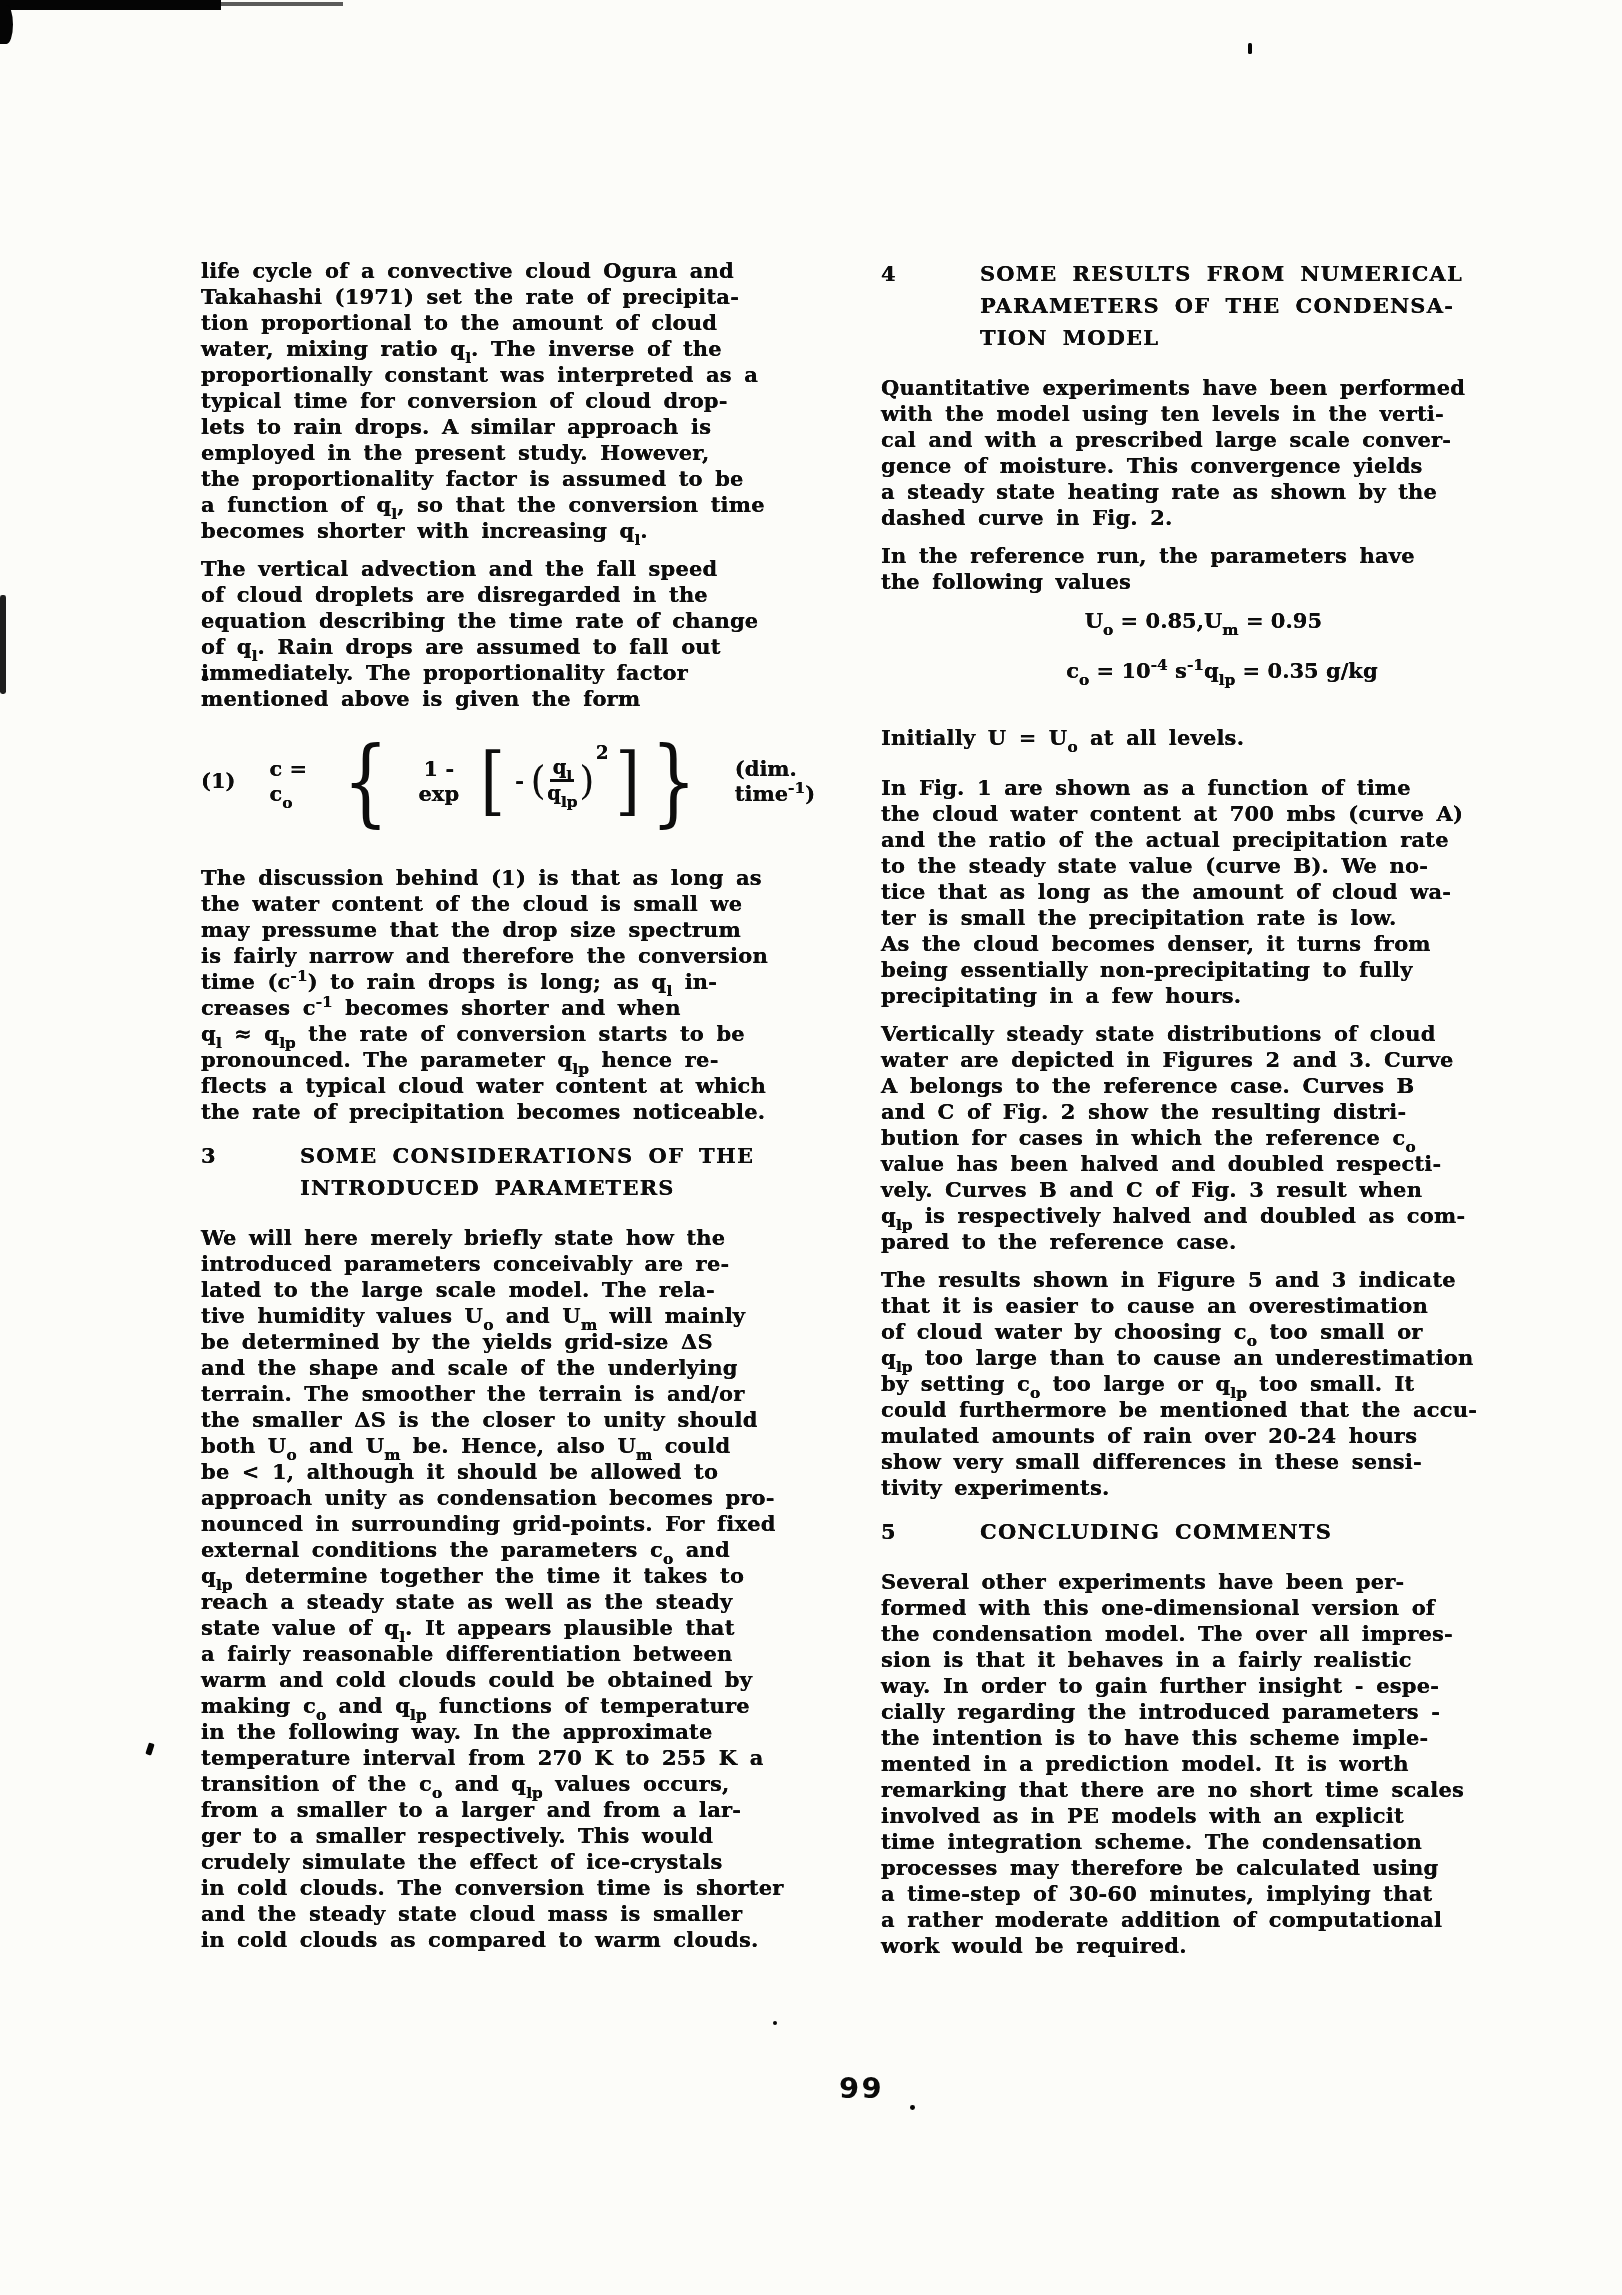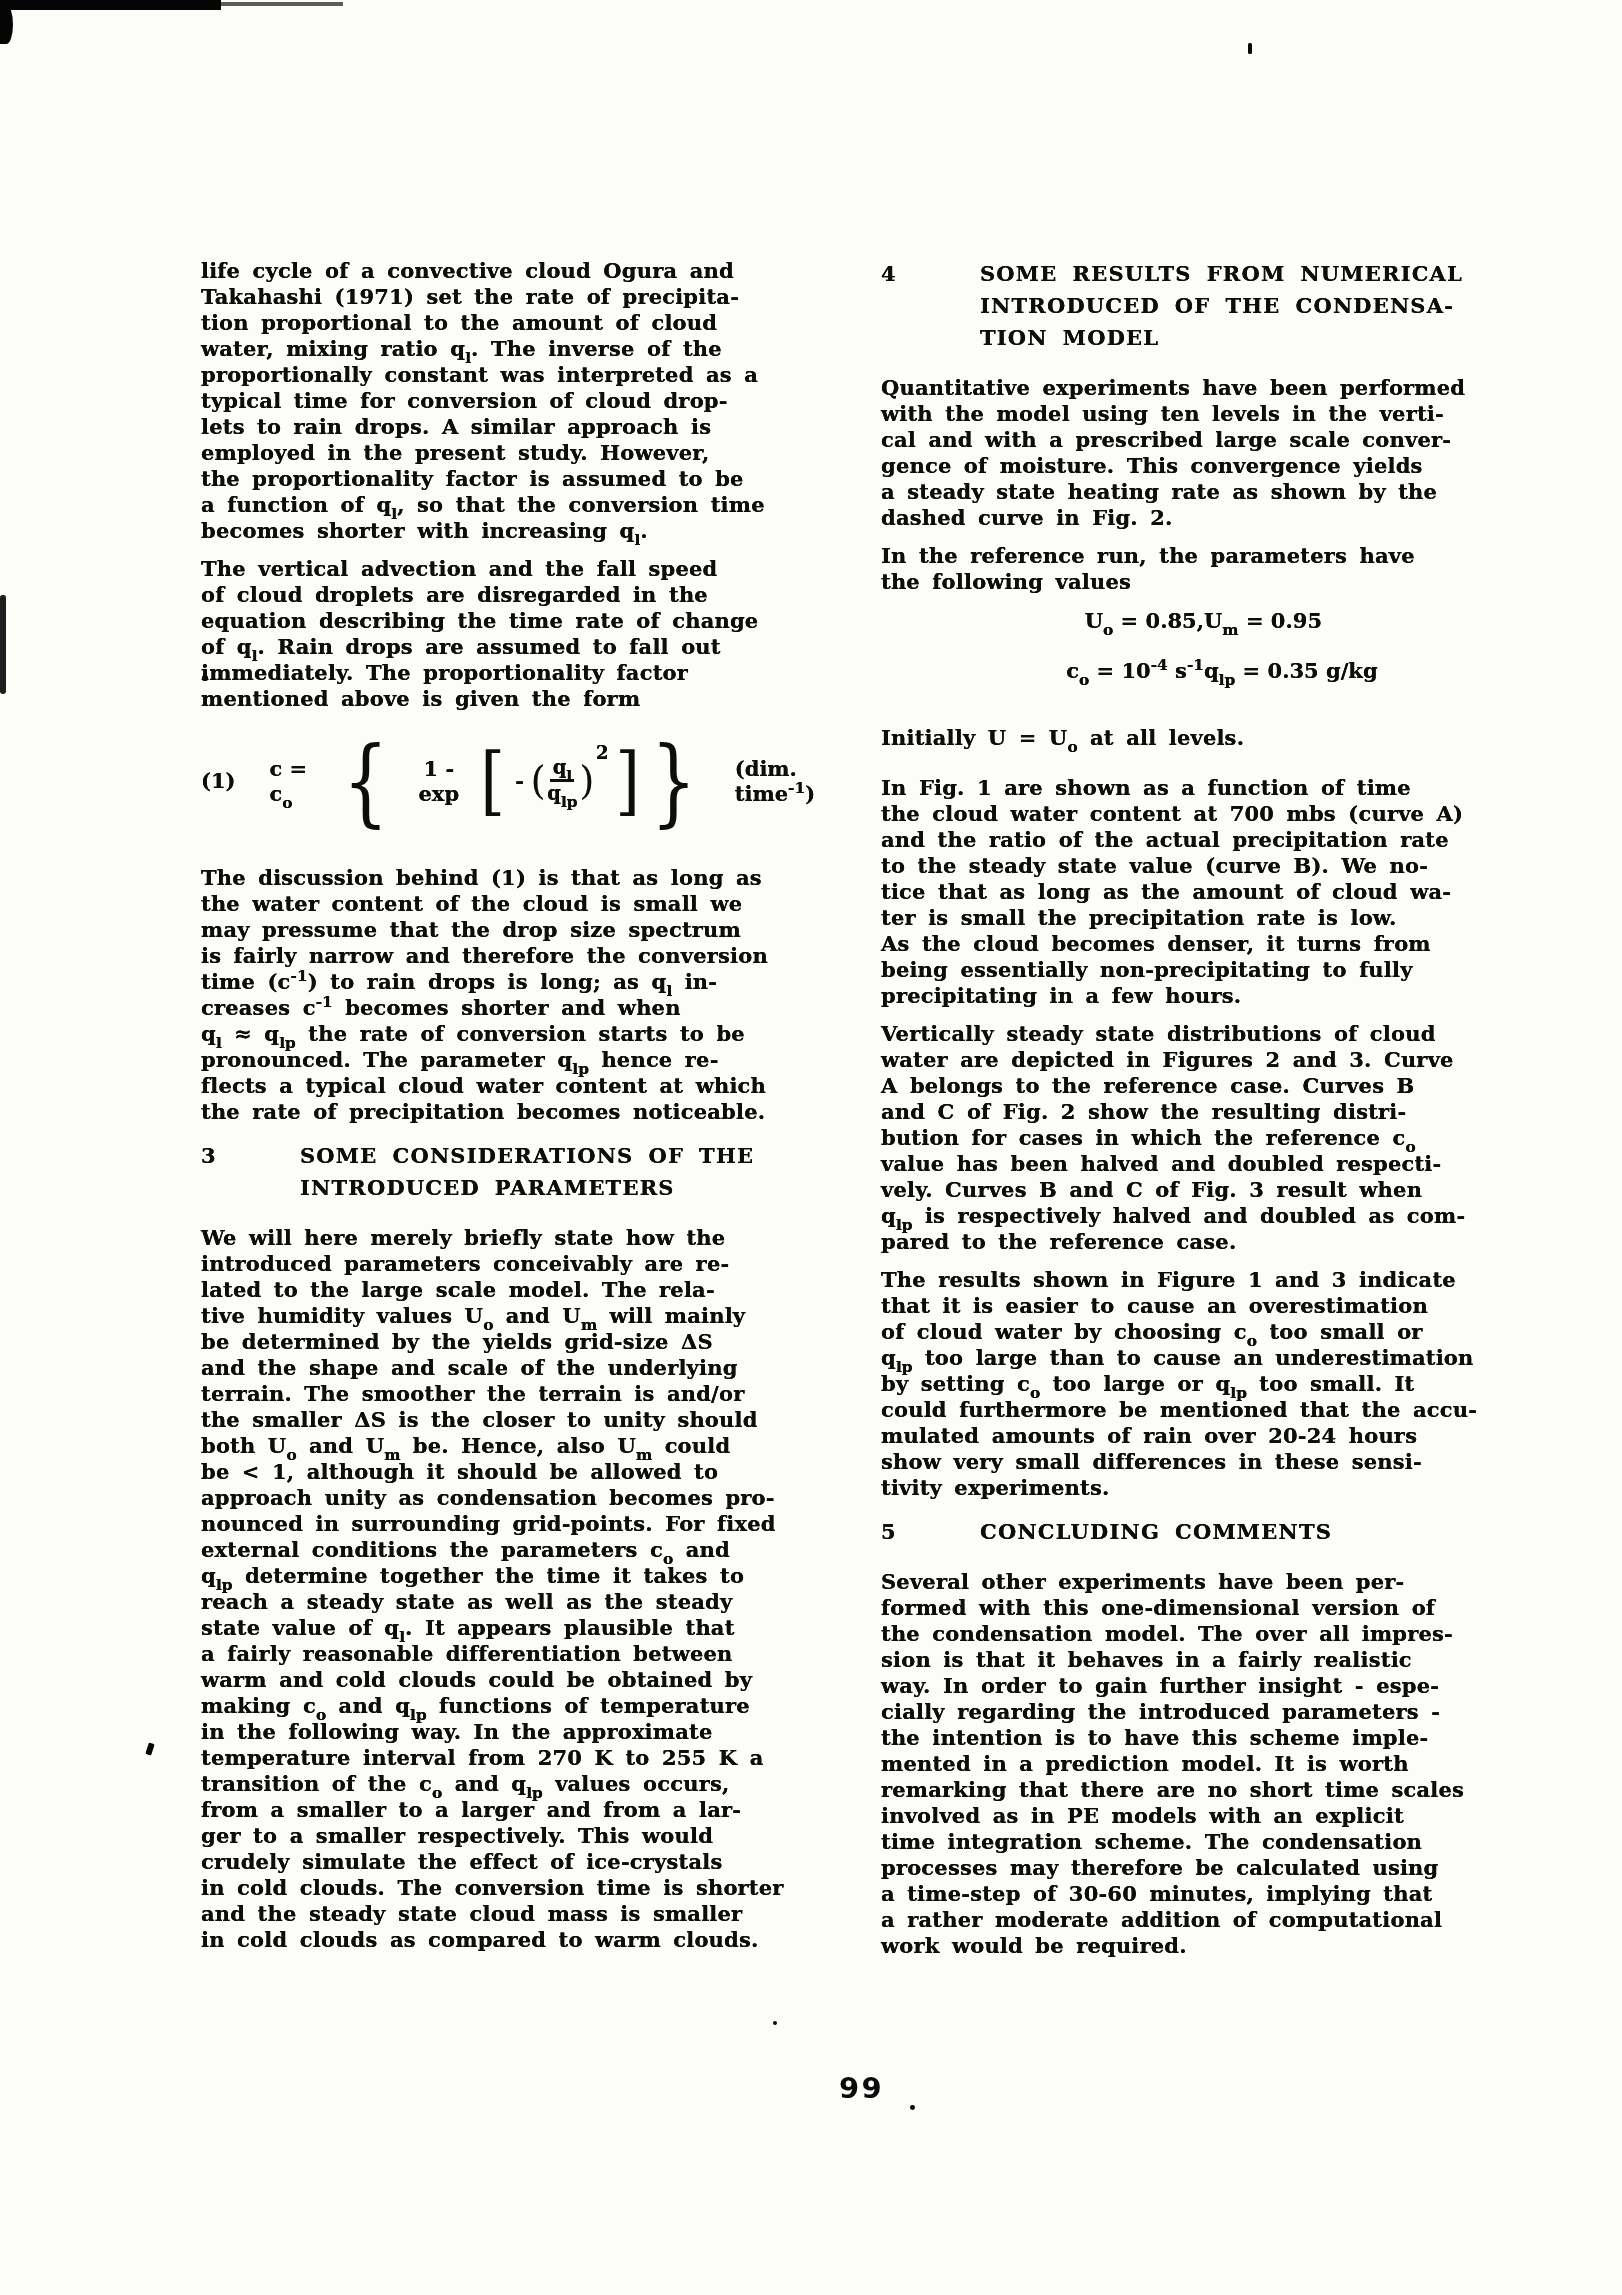--- a/index.html
+++ b/index.html
@@ -181,21 +181,21 @@
         <div class="line">in cold clouds as compared to warm clouds.</div>
       </div>
   </div>
 
   <div class="col col-right">
 
     <div class="heading" style="margin-top:0;">
       <span class="sec-no">4</span>
       <span class="sec-title">
           <div class="line">SOME RESULTS FROM NUMERICAL</div>
-          <div class="line">INTRODUCED OF THE CONDENSA-</div>
+          <div class="line">PARAMETERS OF THE CONDENSA-</div>
           <div class="line">TION MODEL</div>
         </span>
     </div>
 
     <div class="para">
         <div class="line">Quantitative experiments have been performed</div>
         <div class="line">with the model using ten levels in the verti-</div>
         <div class="line">cal and with a prescribed large scale conver-</div>
         <div class="line">gence of moisture. This convergence yields</div>
         <div class="line">a steady state heating rate as shown by the</div>
@@ -240,21 +240,21 @@
         <div class="line">A belongs to the reference case. Curves B</div>
         <div class="line">and C of Fig. 2 show the resulting distri-</div>
         <div class="line">bution for cases in which the reference c<sub>o</sub></div>
         <div class="line">value has been halved and doubled respecti-</div>
         <div class="line">vely. Curves B and C of Fig. 3 result when</div>
         <div class="line">q<sub>lp</sub> is respectively halved and doubled as com-</div>
         <div class="line">pared to the reference case.</div>
       </div>
 
     <div class="para">
-        <div class="line">The results shown in Figure 1 and 3 indicate</div>
+        <div class="line">The results shown in Figure 5 and 3 indicate</div>
         <div class="line">that it is easier to cause an overestimation</div>
         <div class="line">of cloud water by choosing c<sub>o</sub> too small or</div>
         <div class="line">q<sub>lp</sub> too large than to cause an underestimation</div>
         <div class="line">by setting c<sub>o</sub> too large or q<sub>lp</sub> too small. It</div>
         <div class="line">could furthermore be mentioned that the accu-</div>
         <div class="line">mulated amounts of rain over 20-24 hours</div>
         <div class="line">show very small differences in these sensi-</div>
         <div class="line">tivity experiments.</div>
       </div>
 

